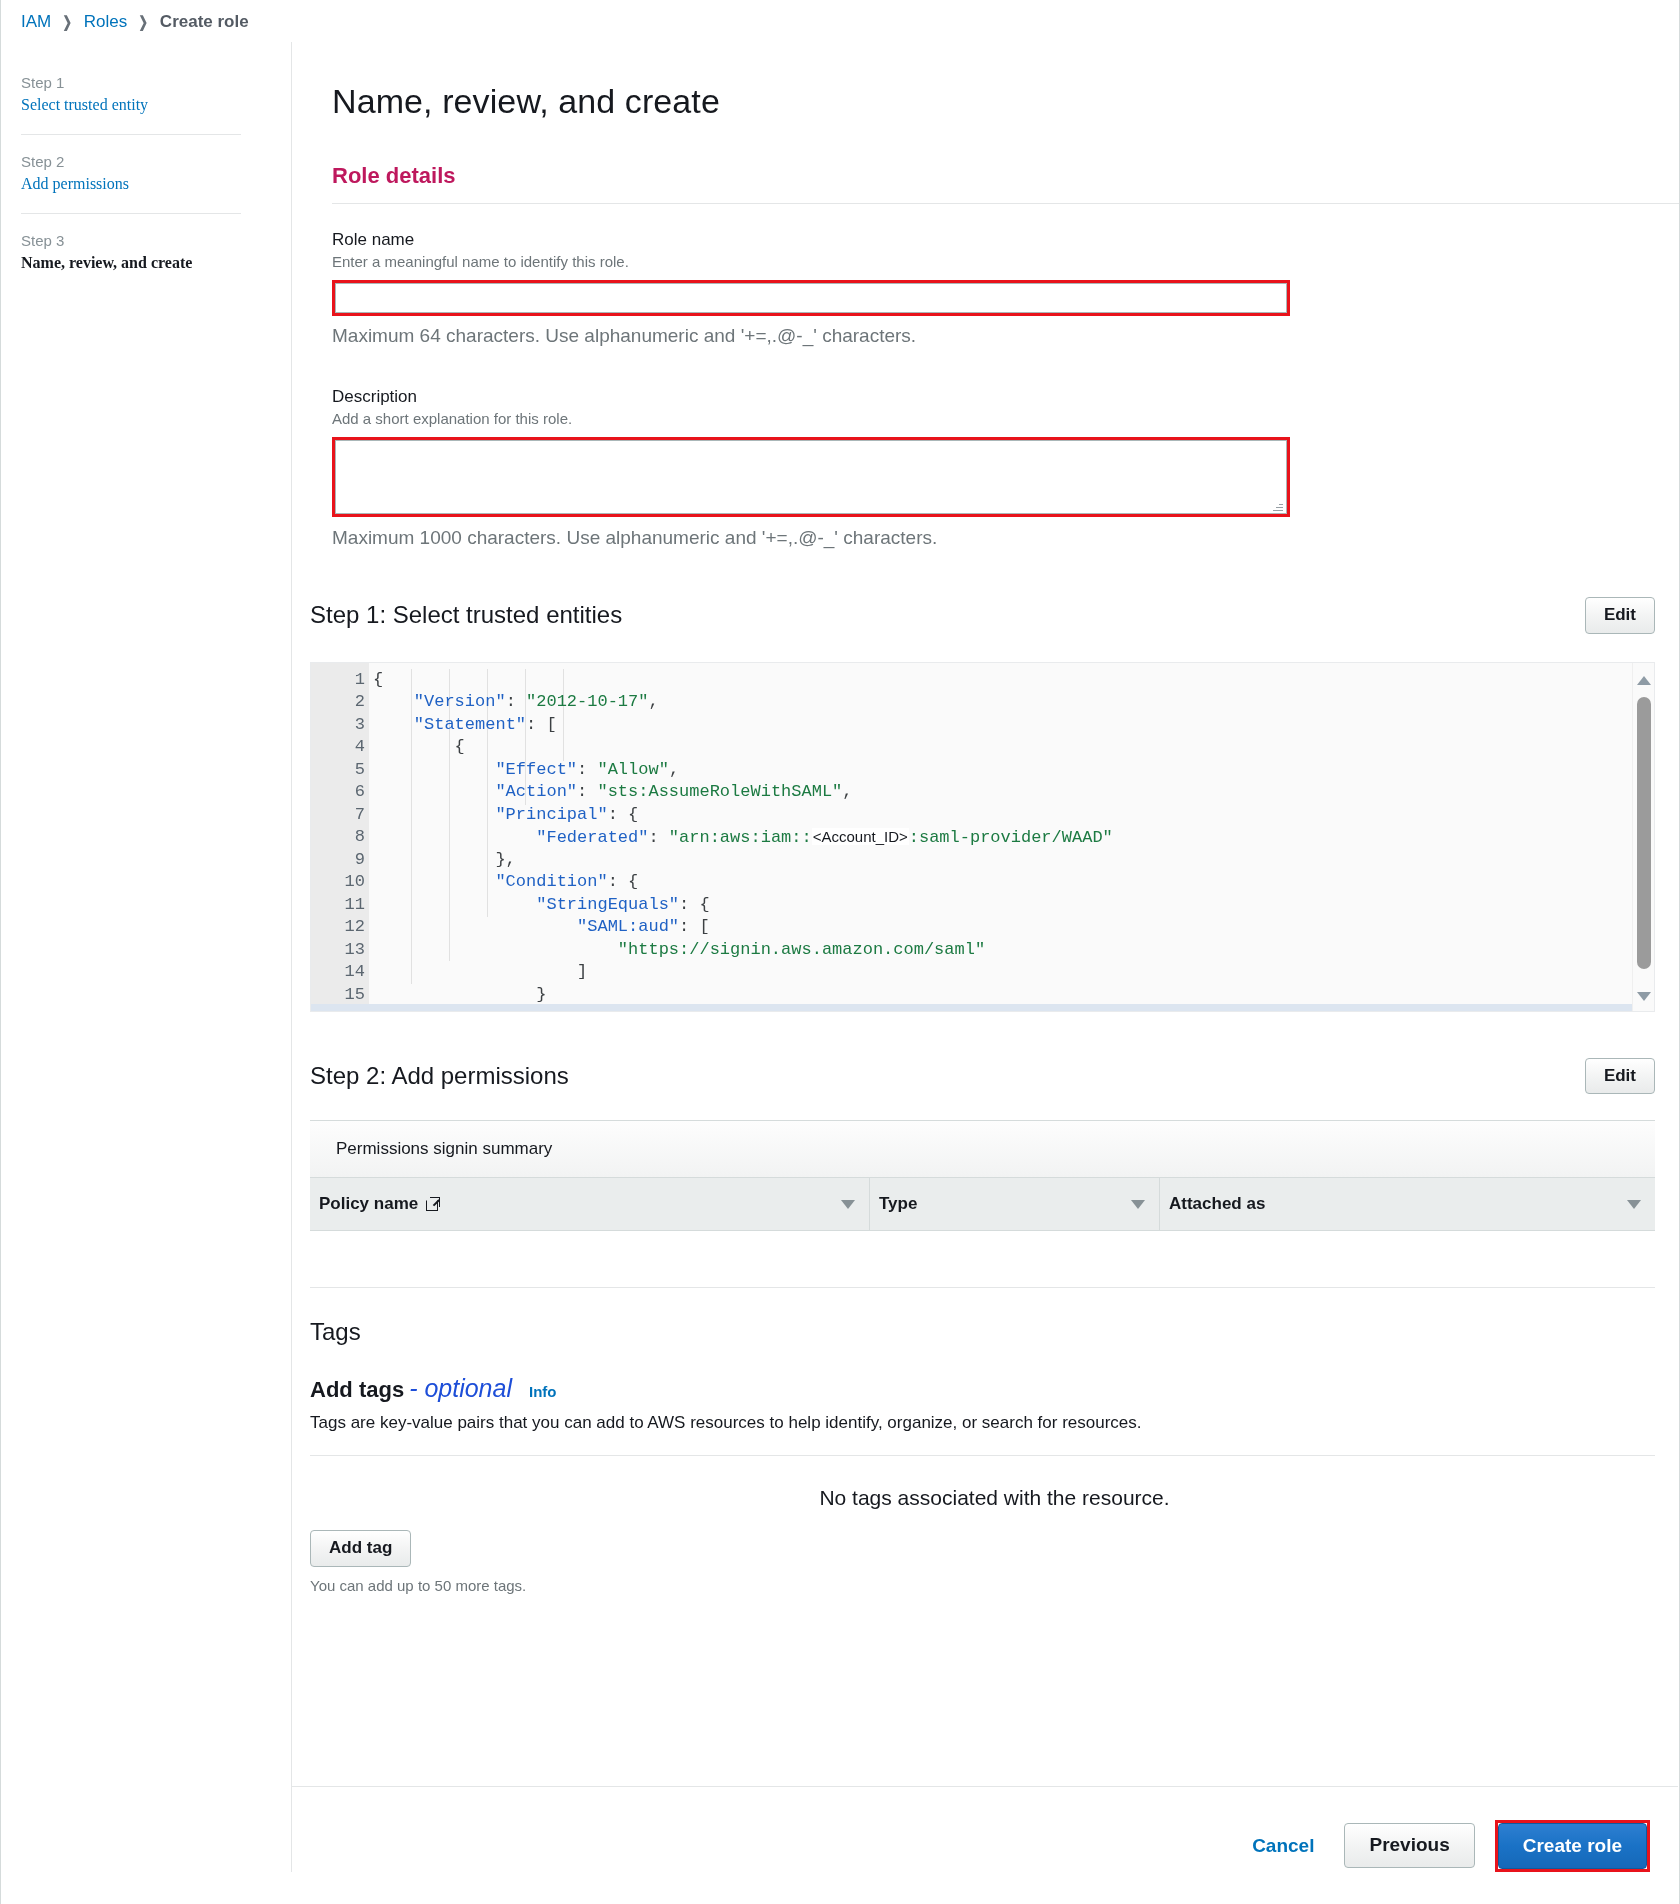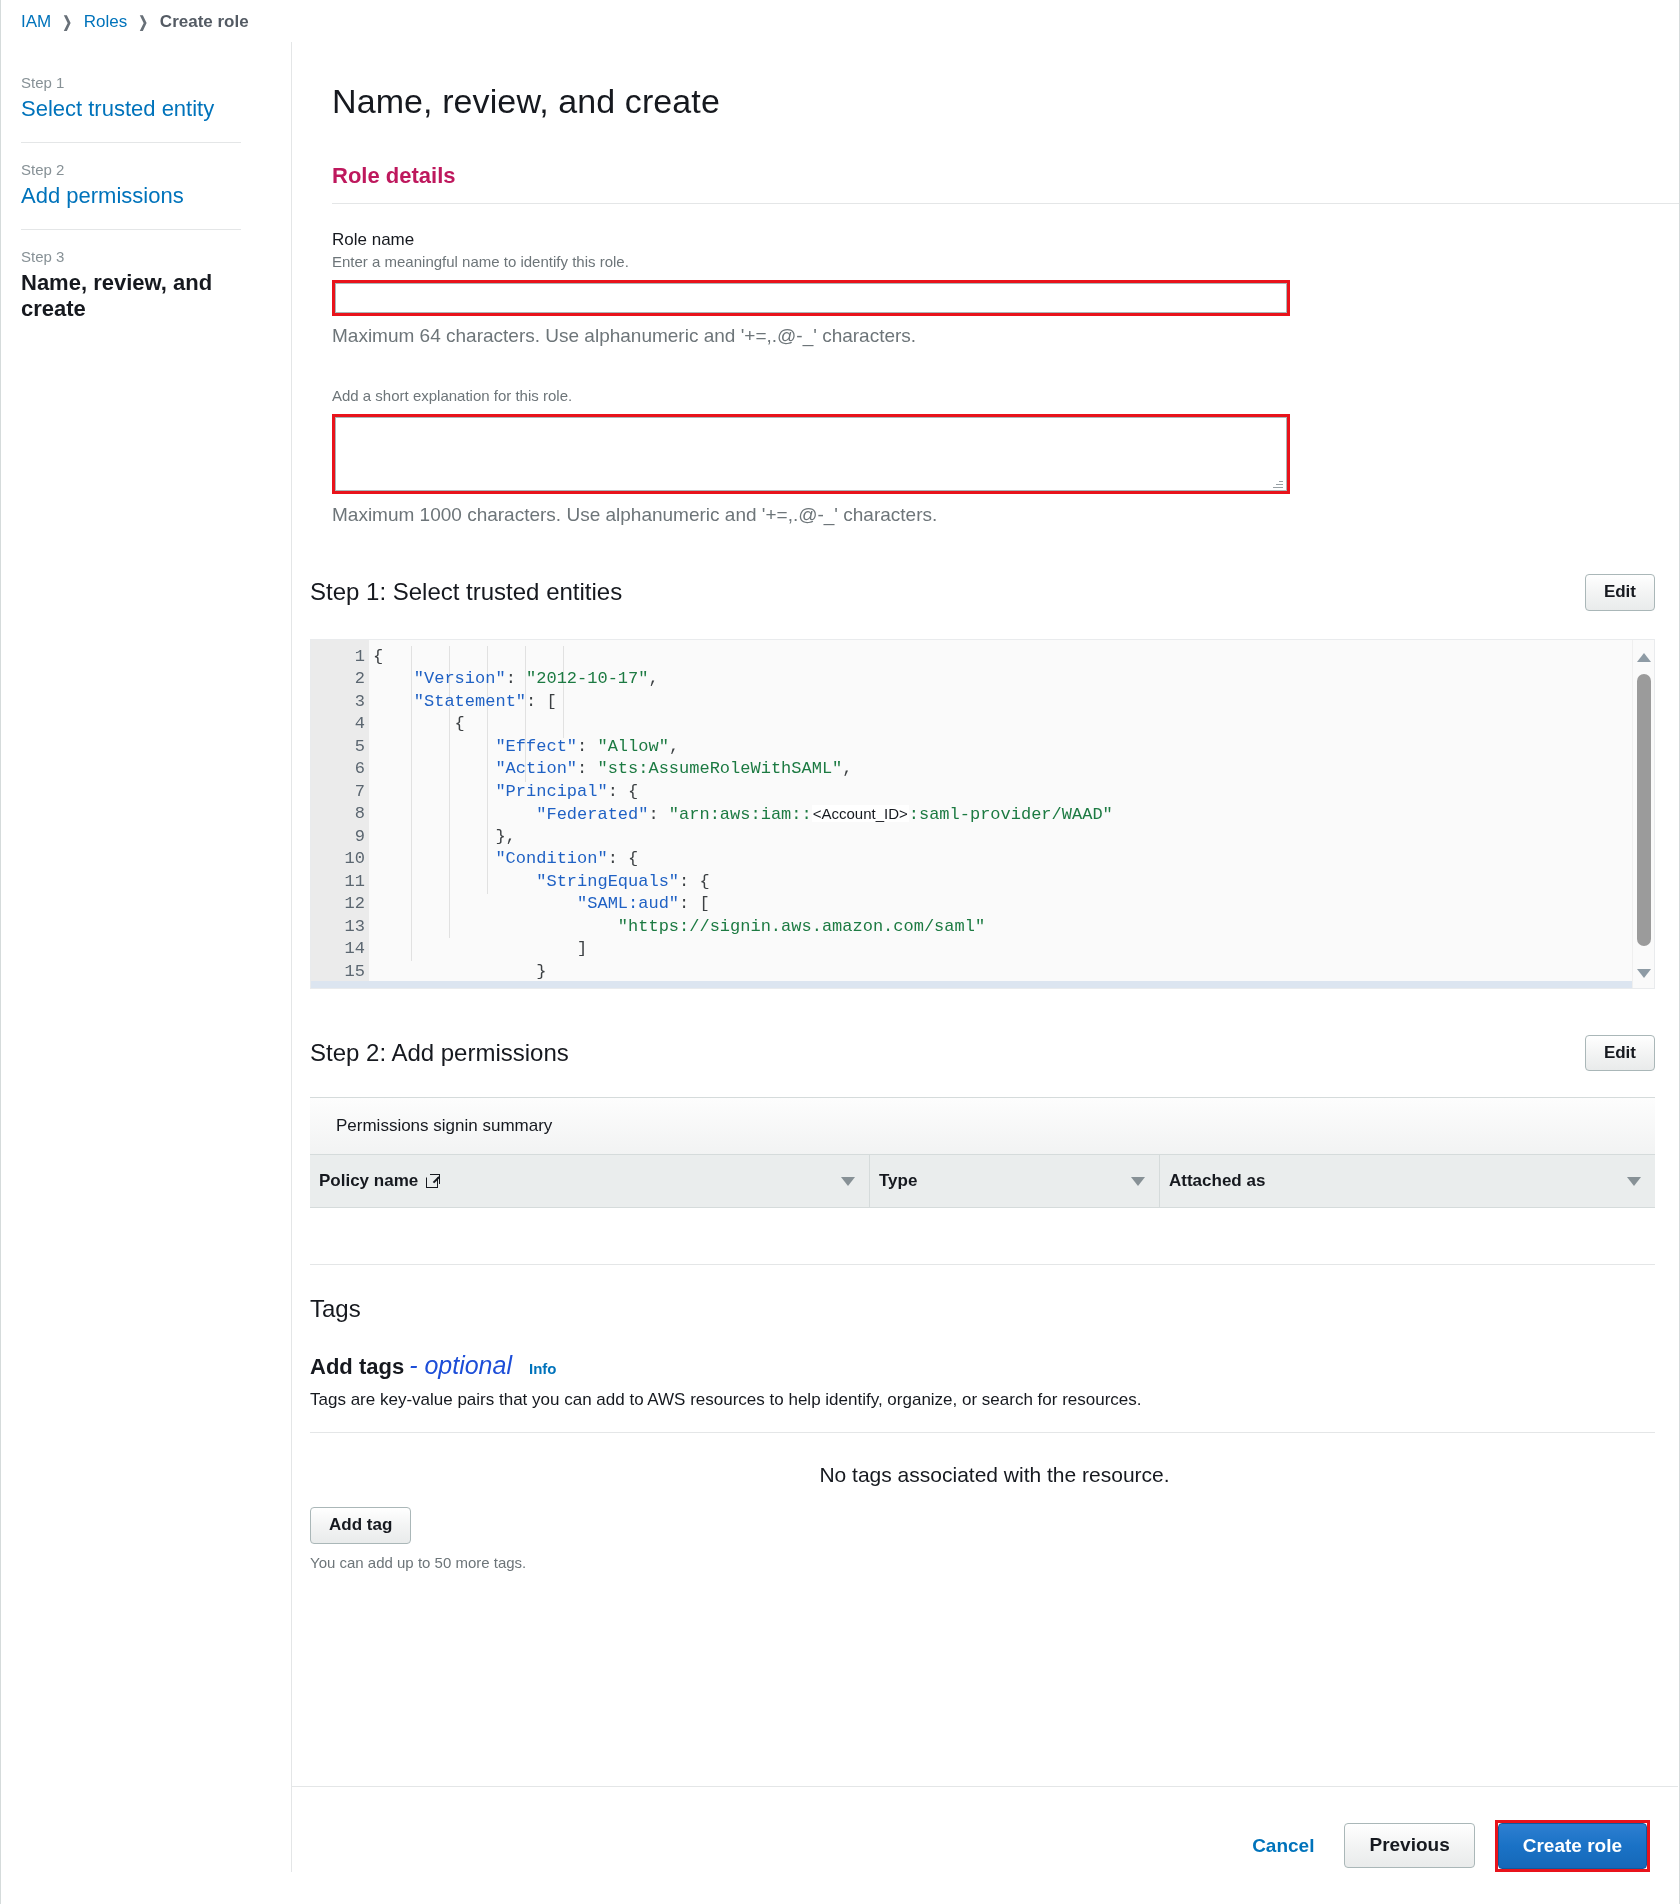--- a/index.html
+++ b/index.html
@@ -54,21 +54,21 @@
   .wiz-divider {
     border: none;
     border-top: 1px solid #e4e6e7;
     margin: 16px 0 18px 0;
   }
   .step-num {
     font-size: 15px;
     color: #879196;
     margin-bottom: 5px;
   }
-  .step-label { font-size: 22px; color: #0073bb; cursor: pointer; }
+  .step-label { font-size: 16px; color: #0073bb; cursor: pointer; font-family: Liberation Serif, serif; }
   .step-label.current { color: #16191f; font-weight: bold; cursor: default; }
 
   
   .main {
     flex: 1 1 auto;
     border-left: 1px solid #e4e6e7;
     min-height: 1830px;
     padding: 40px 0 0 0;
   }
   .page-title {
@@ -482,20 +482,21 @@
         <div class="field-hint">Enter a meaningful name to identify this role.</div>
         <span class="redbox">
           <input class="text-input" type="text" value="" style="">
         </span>
         <div class="field-foot">Maximum 64 characters. Use alphanumeric and '+=,.@-_' characters.</div>
       </div>
 
       <div class="spacer-40"></div>
 
       <div class="field">
+        <div class="field-label">Description</div>
         <div class="field-hint">Add a short explanation for this role.</div>
         <span class="redbox" style="position:relative">
           <textarea class="textarea-input" placeholder="" style=""></textarea>
           <span class="resize-grip">
               <i></i>
               <i></i>
               <i></i>
             </span>
         </span>
         <div class="field-foot">Maximum 1000 characters. Use alphanumeric and '+=,.@-_' characters.</div>

